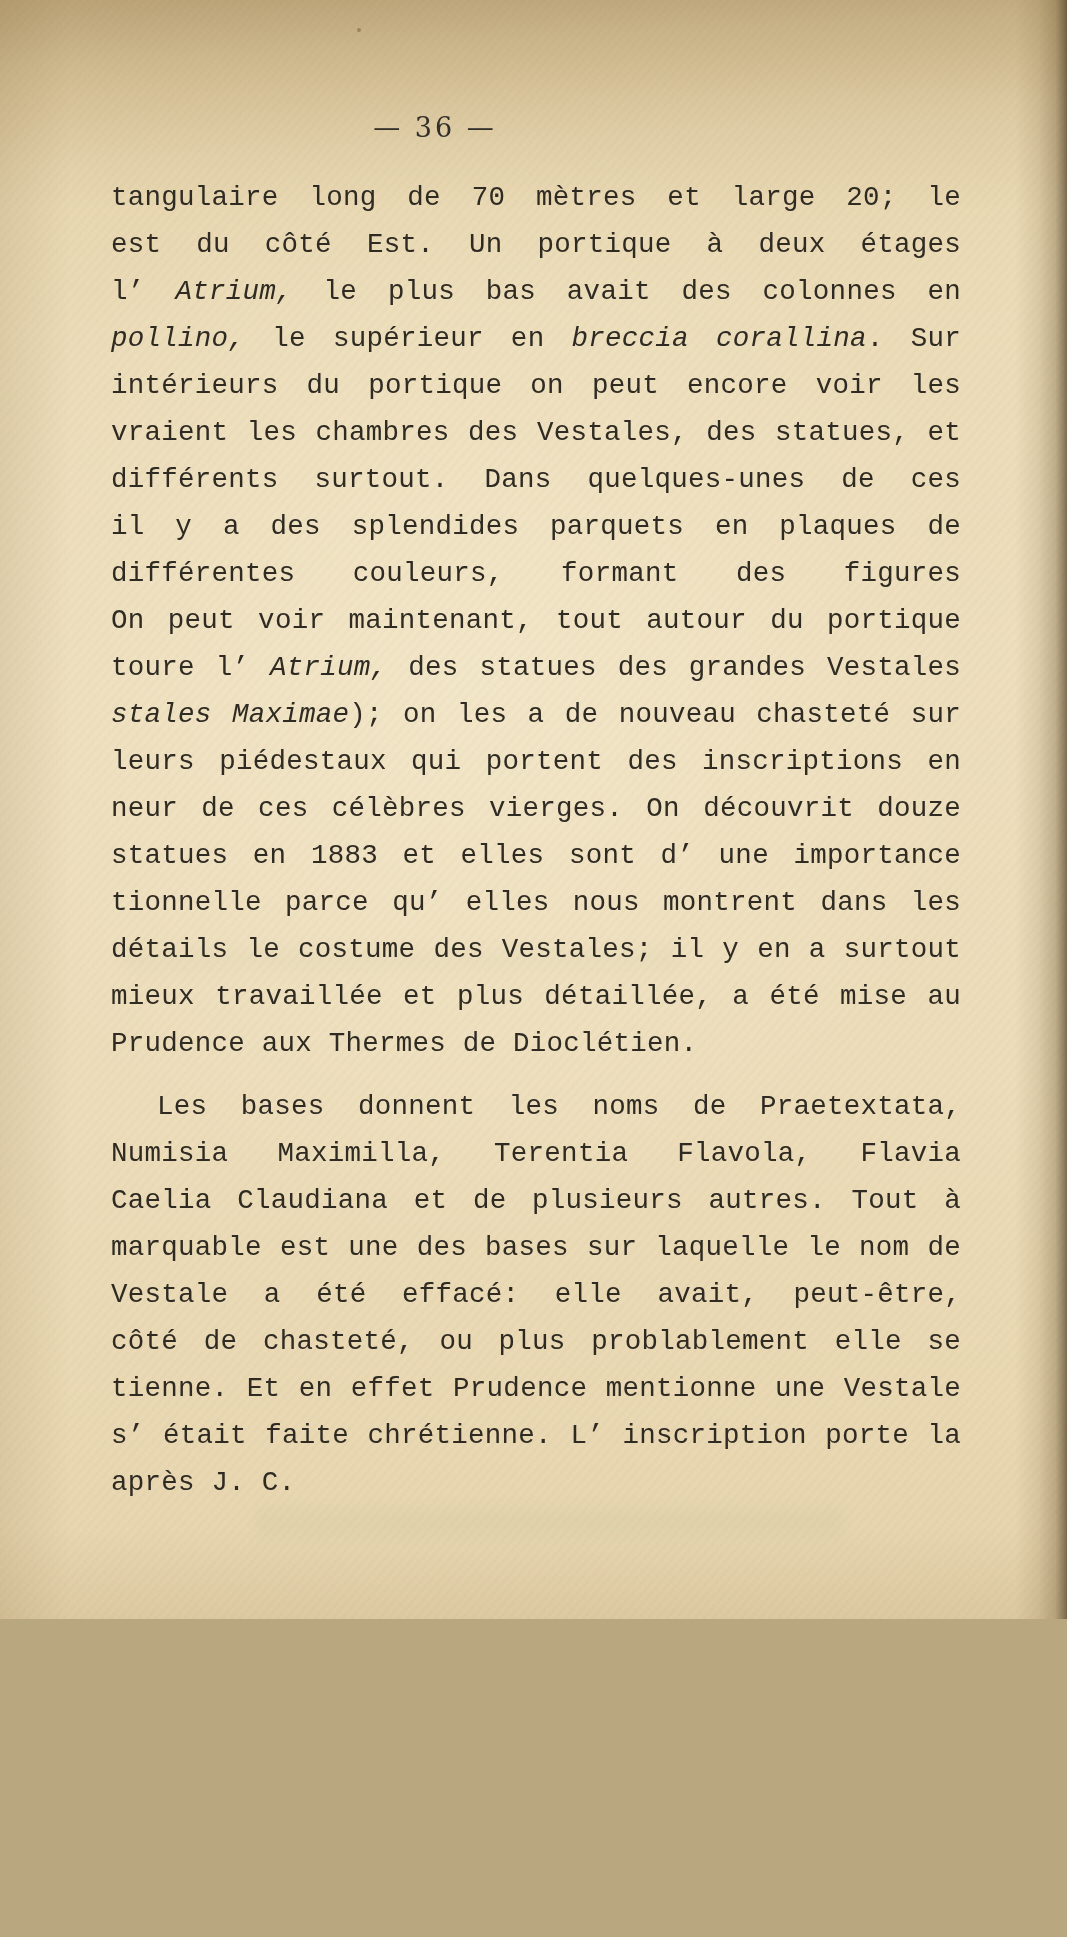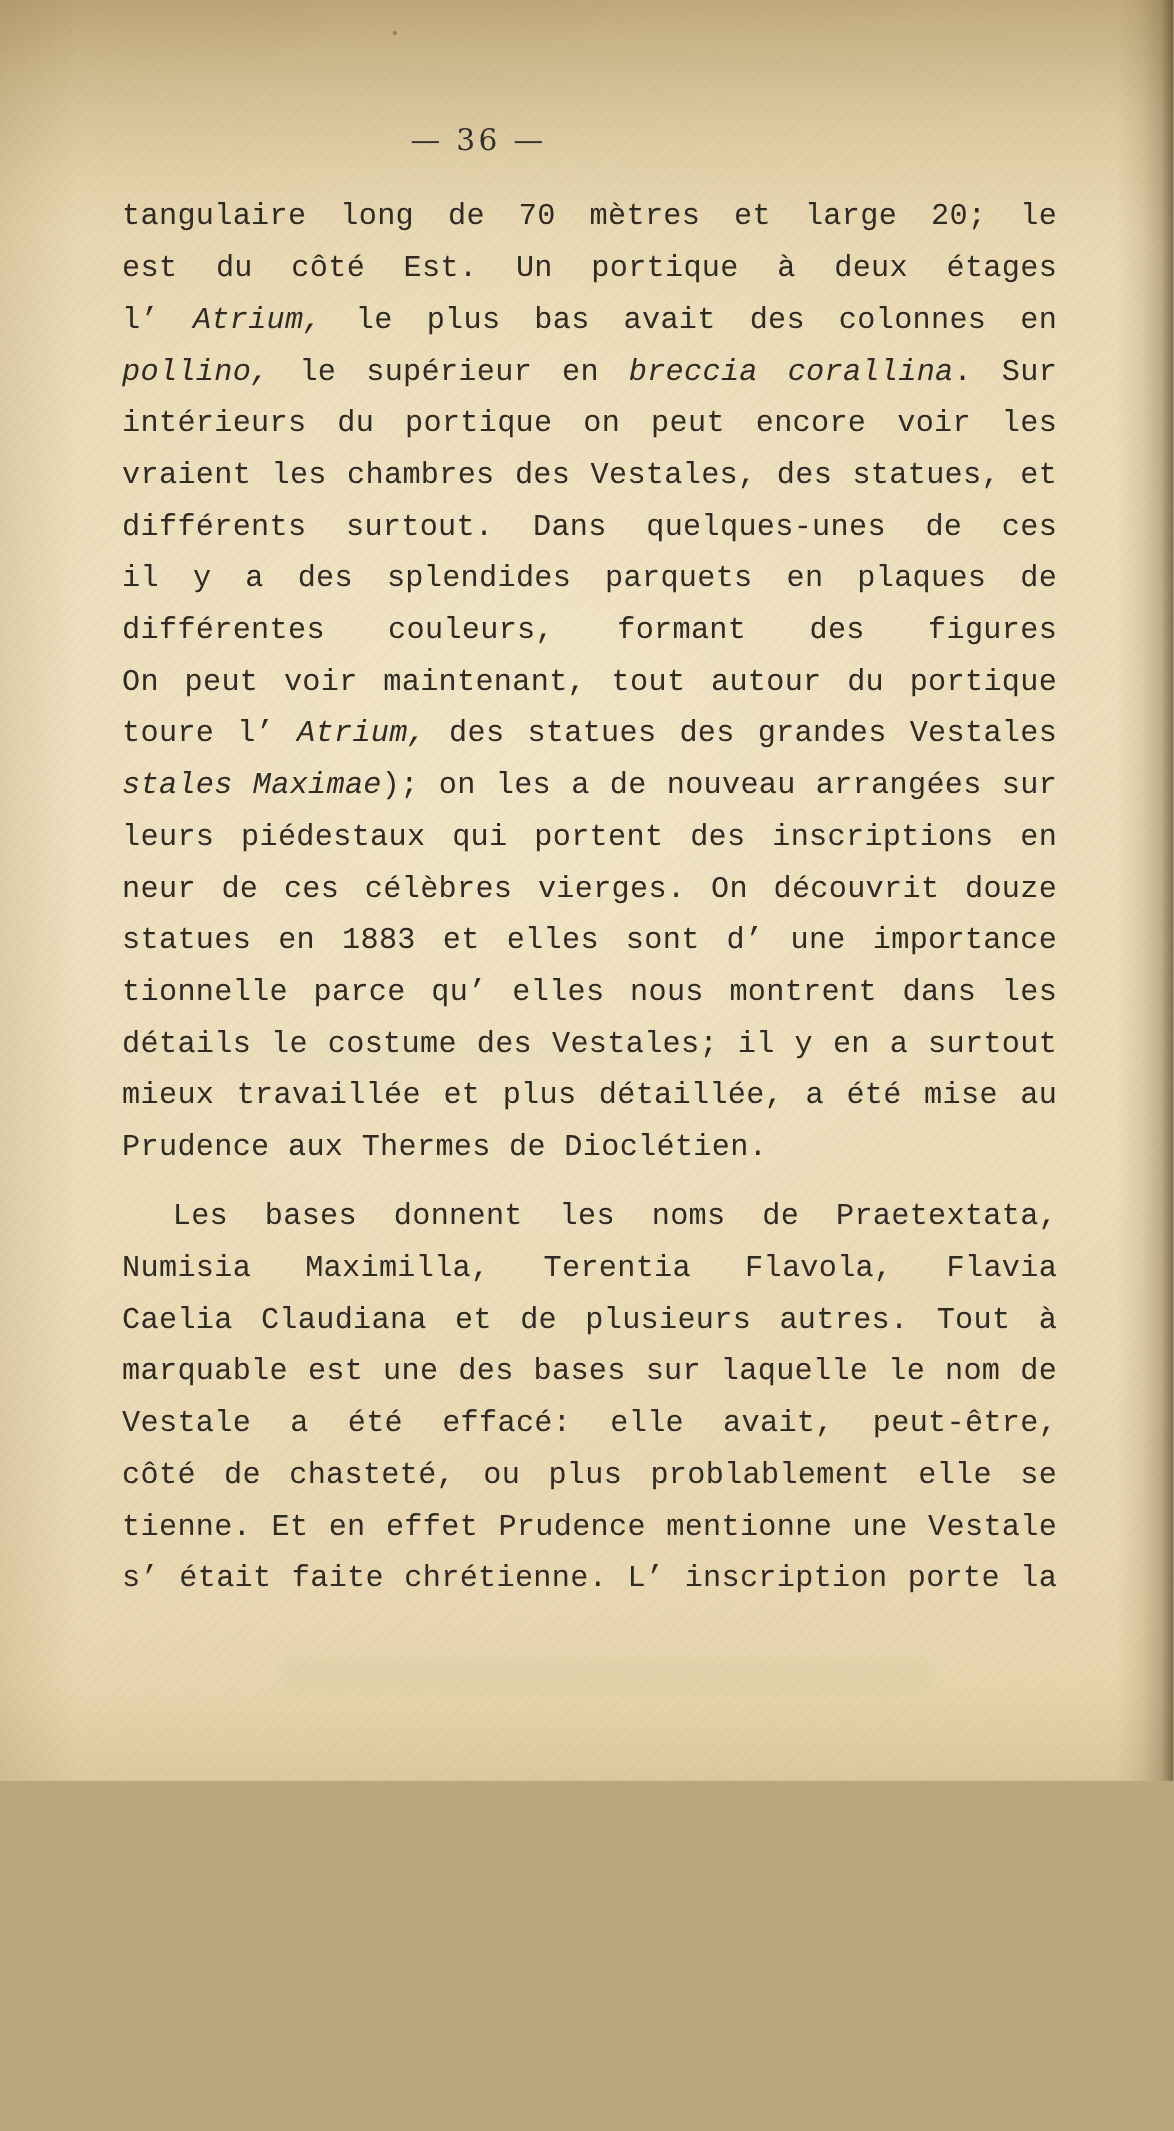--- a/index.html
+++ b/index.html
@@ -125,38 +125,39 @@
         <div class="line"><span>est du côté Est. Un portique à deux étages renfermait</span></div>
         <div class="line"><span>l’ </span><span class="it">Atrium,</span><span> le plus bas avait des colonnes en marbre </span><span class="it">ci-</span></div>
         <div class="line"><span class="it">pollino,</span><span> le supérieur en </span><span class="it">breccia corallina</span><span>. Sur les murs</span></div>
         <div class="line"><span>intérieurs du portique on peut encore voir les restes</span></div>
         <div class="line"><span>vraient les chambres des Vestales, des statues, et des</span></div>
         <div class="line"><span>différents surtout. Dans quelques-unes de ces chambres</span></div>
         <div class="line"><span>il y a des splendides parquets en plaques de marbre, de</span></div>
         <div class="line"><span>différentes couleurs, formant des figures géométriques.</span></div>
         <div class="line"><span>On peut voir maintenant, tout autour du portique qu’ en-</span></div>
         <div class="line"><span>toure l’ </span><span class="it">Atrium,</span><span> des statues des grandes Vestales ( </span><span class="it">Ve-</span></div>
-        <div class="line"><span class="it">stales Maximae</span><span>); on les a de nouveau arrangées sur</span></div>
+        <div class="line"><span class="it">stales Maximae</span><span>); on les a de nouveau chasteté sur</span></div>
         <div class="line"><span>leurs piédestaux qui portent des inscriptions en l’ hon-</span></div>
         <div class="line"><span>neur de ces célèbres vierges. On découvrit douze de ces</span></div>
         <div class="line"><span>statues en 1883 et elles sont d’ une importance excep-</span></div>
         <div class="line"><span>tionnelle parce qu’ elles nous montrent dans les moindres</span></div>
         <div class="line"><span>détails le costume des Vestales; il y en a surtout une, qui,</span></div>
         <div class="line"><span>mieux travaillée et plus détaillée, a été mise au Musée</span></div>
         <div class="line last"><span>Prudence aux Thermes de Dioclétien.</span></div>
       </div>
       <div class="para indented">
         <div class="line"><span>Les bases donnent les noms de Praetextata, Maxima,</span></div>
         <div class="line"><span>Numisia Maximilla, Terentia Flavola, Flavia Publicia,</span></div>
         <div class="line"><span>Caelia Claudiana et de plusieurs autres. Tout à fait re-</span></div>
         <div class="line"><span>marquable est une des bases sur laquelle le nom de la</span></div>
         <div class="line"><span>Vestale a été effacé: elle avait, peut-être, manqué à ses</span></div>
         <div class="line"><span>côté de chasteté, ou plus problablement elle se fit chré-</span></div>
         <div class="line"><span>tienne. Et en effet Prudence mentionne une Vestale qui</span></div>
         <div class="line"><span>s’ était faite chrétienne. L’ inscription porte la date de 364</span></div>
+        <div class="line last"><span>après J. C.</span></div>
       </div>
     </div>
 
   <div class="ink-speck"></div>
   <div class="ink-speck2"></div>
 
   <div class="right-edge-shadow"></div>
 </div>
 
 </body></html>

